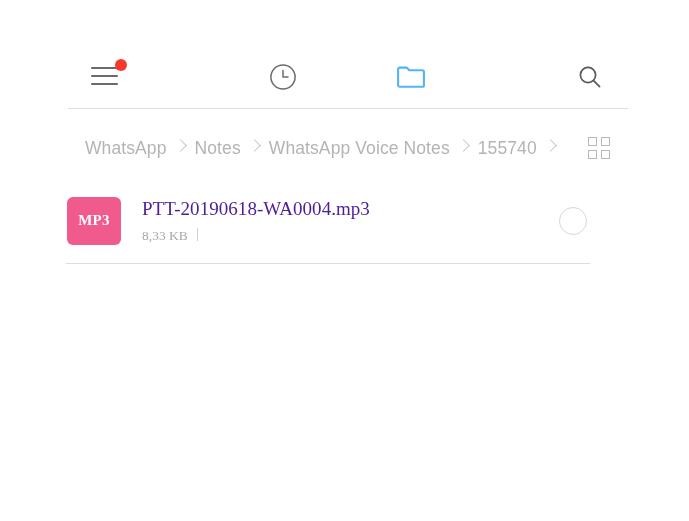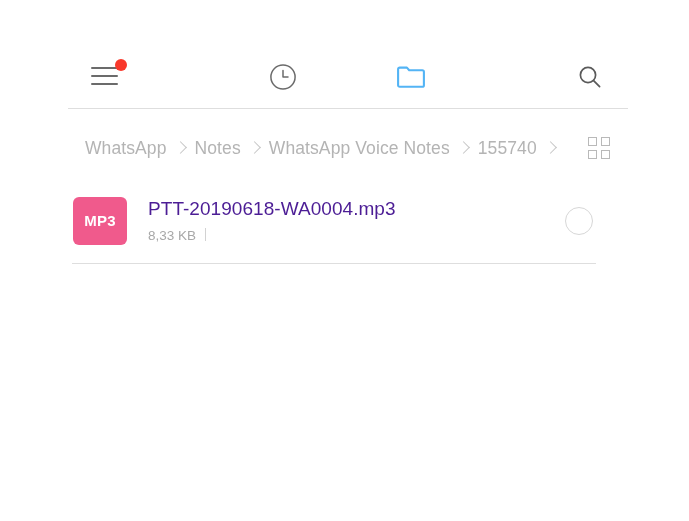--- a/index.html
+++ b/index.html
@@ -105,21 +105,21 @@
     position: absolute;
     left: 85px;
     top: 130px;
     width: 525px;
     height: 36px;
     display: flex;
     align-items: center;
   }
   .breadcrumb {
     display: flex;
-    align-items: center;
+    align-items: flex-start;
     flex: 1 1 auto;
     white-space: nowrap;
     overflow: hidden;
   }
   .crumb {
     font-size: 17.5px;
     color: #b4b4b4;
     letter-spacing: 0.1px;
     cursor: pointer;
   }
@@ -159,23 +159,24 @@
     width: 9px;
     height: 9px;
     border: 1.7px solid #b9b9b9;
     box-sizing: border-box;
     display: block;
   }
 
   
   .file-list {
     position: absolute;
-    left: 72px;
+    left: 66px;
     top: 178px;
     width: 524px;
+    font-family: Liberation Serif, serif;
   }
   .file-row {
     position: relative;
     height: 85px;
     display: flex;
     align-items: center;
     border-bottom: 1px solid #dedede;
     cursor: pointer;
   }
   .file-thumb {

